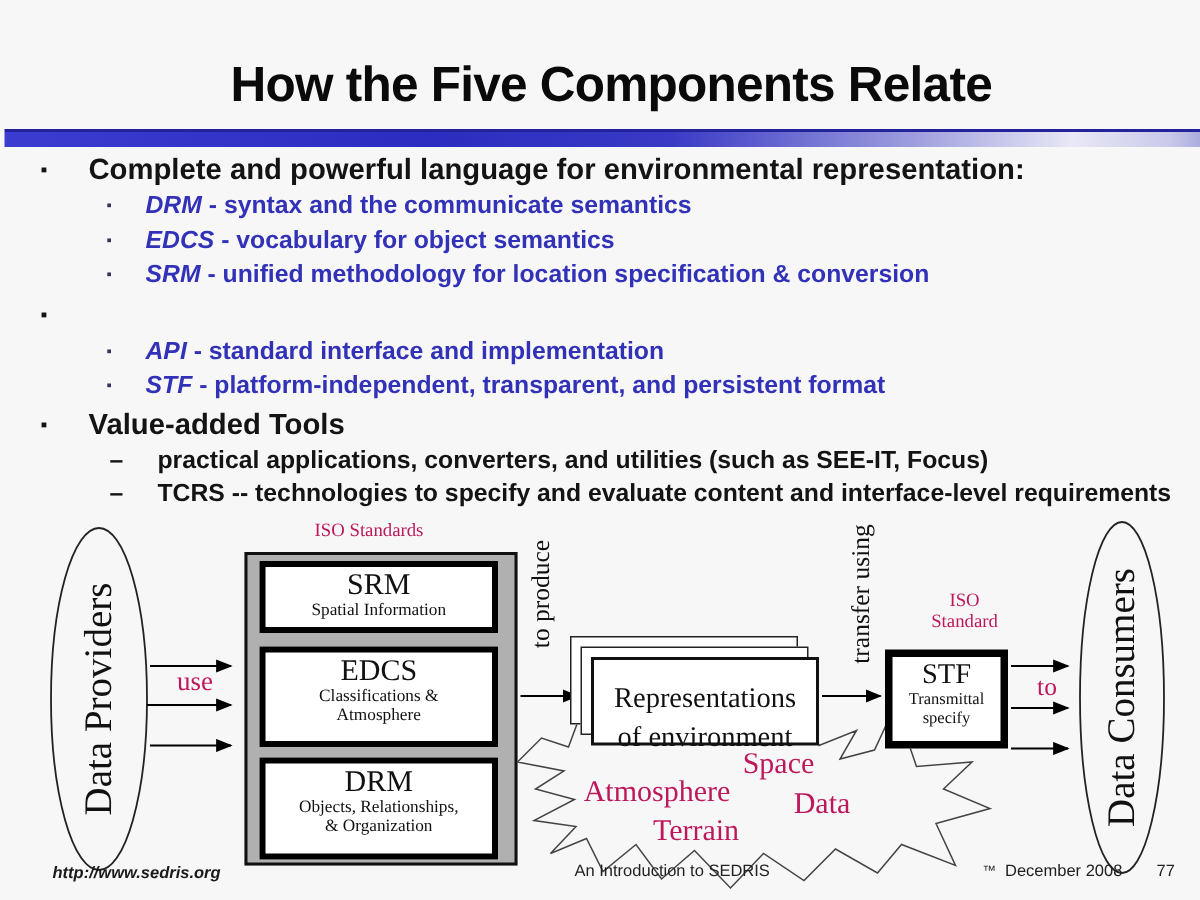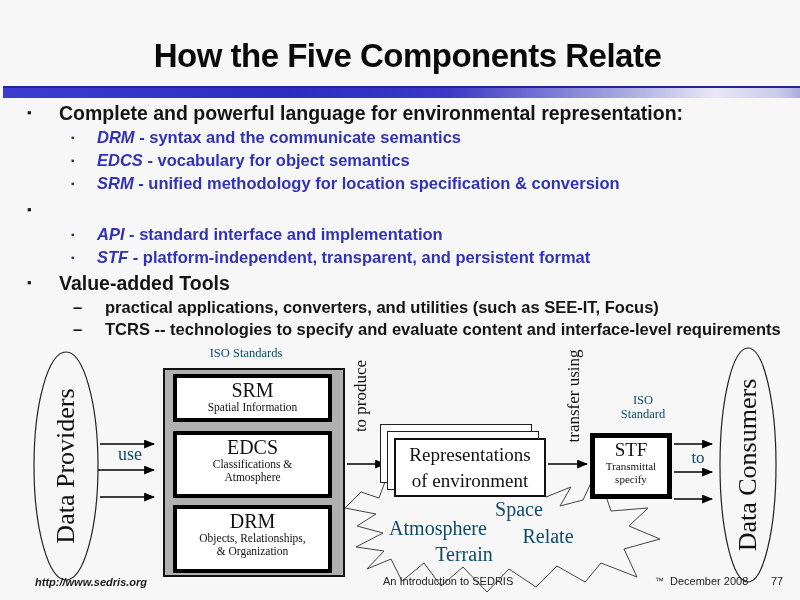--- a/index.html
+++ b/index.html
@@ -29,24 +29,24 @@
   .mt3{margin-top:3px;} .mt1{margin-top:1px;}
   
   svg{position:absolute;left:0;top:0;}
   .graybox{left:163px;top:368px;width:182px;height:209px;background:#b0b0b0;border:2px solid #111;box-sizing:border-box;}
   .dbox{position:absolute;background:#fff;border:4px solid #000;box-sizing:border-box;
     text-align:center;font-family:"Liberation Serif",serif;color:#111;}
   .dbox .t{font-size:20px;line-height:22px;margin-top:1px;}
   .dbox .s{font-size:11.5px;line-height:13px;}
   .stackbox{position:absolute;background:#fff;border:1px solid #222;box-sizing:border-box;}
   .stackfront{border:2px solid #111;text-align:center;font-family:"Liberation Serif",serif;
-    font-size:19px;line-height:26px;color:#111;padding-top:2px;}
+    font-size:19px;line-height:26px;color:#111;padding-top:13px;}
   .vlabel{position:absolute;transform:translate(-50%,-50%) rotate(-90deg);white-space:nowrap;
     font-family:"Liberation Serif",serif;color:#111;}
-  .hlabel{position:absolute;font-family:"Liberation Serif",serif;color:#0c4a6e;text-align:center;}
+  .hlabel{position:absolute;font-family:"Liberation Serif",serif;color:#be185d;text-align:center;}
   
   .footer-url{left:20px;top:576px;font-size:11px;font-weight:bold;font-style:italic;color:#1a1a1a;}
   .footer-course{left:368px;top:575px;font-size:11px;color:#222;}
   .footer-date{left:640px;top:575px;font-size:11px;color:#222;}
   .footer-date .tm{font-size:9px;vertical-align:1px;margin-right:6px;}
   .footer-page{left:756px;top:575px;font-size:11px;color:#222;}
 </style>
 </head>
 <body>
 
@@ -150,19 +150,19 @@
 <div class="hlabel" style="left:608px;top:393px;width:70px;font-size:12.5px;line-height:14px;">
   <div>ISO</div>
   <div>Standard</div>
 </div>
 <div class="hlabel" style="left:686px;top:448px;width:24px;font-size:17px;">to</div>
 <div class="vlabel" style="left:66px;top:466px;font-size:26px;">Data Providers</div>
 <div class="vlabel" style="left:748px;top:465px;font-size:26px;">Data Consumers</div>
 
 <div class="hlabel" style="left:493px;top:498px;width:52px;font-size:20px;">Space</div>
 <div class="hlabel" style="left:388px;top:517px;width:100px;font-size:20px;">Atmosphere</div>
-<div class="hlabel" style="left:520px;top:525px;width:56px;font-size:20px;">Relate</div>
+<div class="hlabel" style="left:520px;top:525px;width:56px;font-size:20px;">Data</div>
 <div class="hlabel" style="left:433px;top:543px;width:62px;font-size:20px;">Terrain</div>
 
 <div class="abs footer-url">http://www.sedris.org</div>
 <div class="abs footer-course">An Introduction to SEDRIS</div>
 <div class="abs footer-date"><span class="tm">™</span><span>December 2008</span></div>
 <div class="abs footer-page">77</div>
 
 </body></html>

